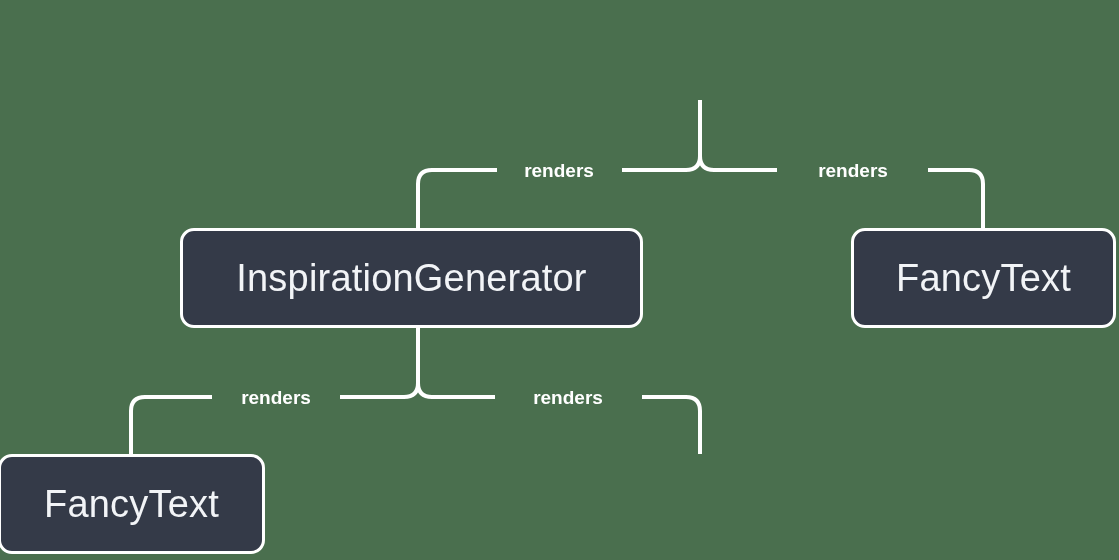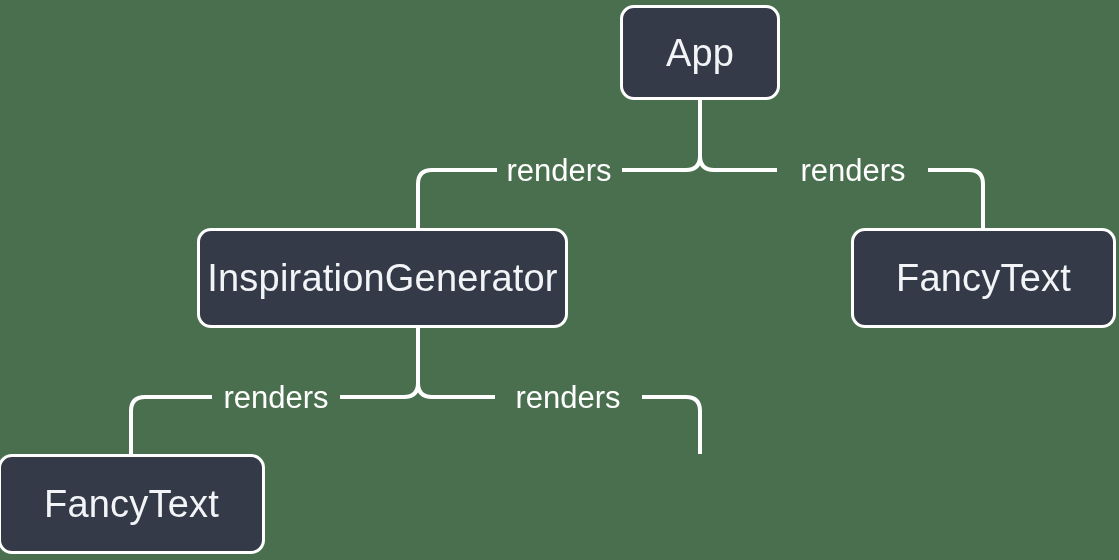--- a/index.html
+++ b/index.html
@@ -45,22 +45,22 @@
   }
   .node-label {
     color: #f2f4f7;
     font-size: 38px;
     display: block;
     padding: 0 6px;
   }
   .edge-label {
     position: absolute;
     color: #ffffff;
-    font-size: 31px;
-    font-weight: 400;
+    font-size: 19px;
+    font-weight: 700;
     line-height: 1;
     white-space: nowrap;
     transform: translate(-50%, -50%);
     letter-spacing: 0px;
   }
 </style>
 </head>
 <body>
 
 <div id="diagram-root">
@@ -71,25 +71,22 @@
       <path d="M 700 100 L 700 156 Q 700 170 686 170 L 622 170 M 497 170 L 432 170 Q 418 170 418 184 L 418 228"></path>
 
       <path d="M 700 156 Q 700 170 714 170 L 777 170 M 928 170 L 969 170 Q 983 170 983 184 L 983 228"></path>
 
       <path d="M 418 328 L 418 383 Q 418 397 404 397 L 340 397 M 212 397 L 145 397 Q 131 397 131 411 L 131 454"></path>
 
       <path d="M 418 383 Q 418 397 432 397 L 495 397 M 642 397 L 686 397 Q 700 397 700 411 L 700 454"></path>
     </g>
   </svg>
 
-  <div class="node" style="left:620px; top:5px; width:160px; height:95px;">
-    <span class="node-label">App</span>
-  </div>
 
-  <div class="node" style="left:197px; top:228px; width:371px; height:100px;">
+  <div class="node" style="left:180px; top:228px; width:463px; height:100px;">
     <span class="node-label">InspirationGenerator</span>
   </div>
 
   <div class="node" style="left:851px; top:228px; width:265px; height:100px;">
     <span class="node-label">FancyText</span>
   </div>
 
   <div class="node" style="left:-2px; top:454px; width:267px; height:100px;">
     <span class="node-label">FancyText</span>
   </div>

